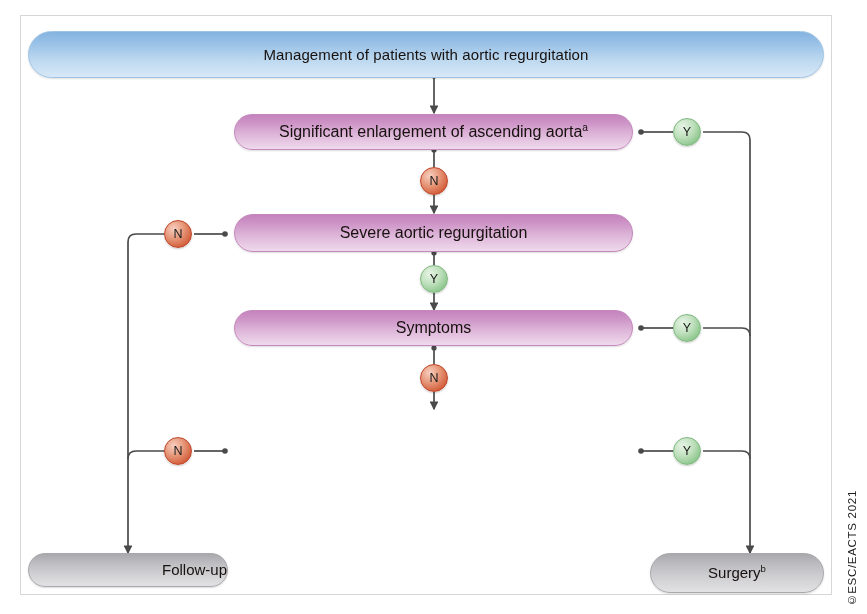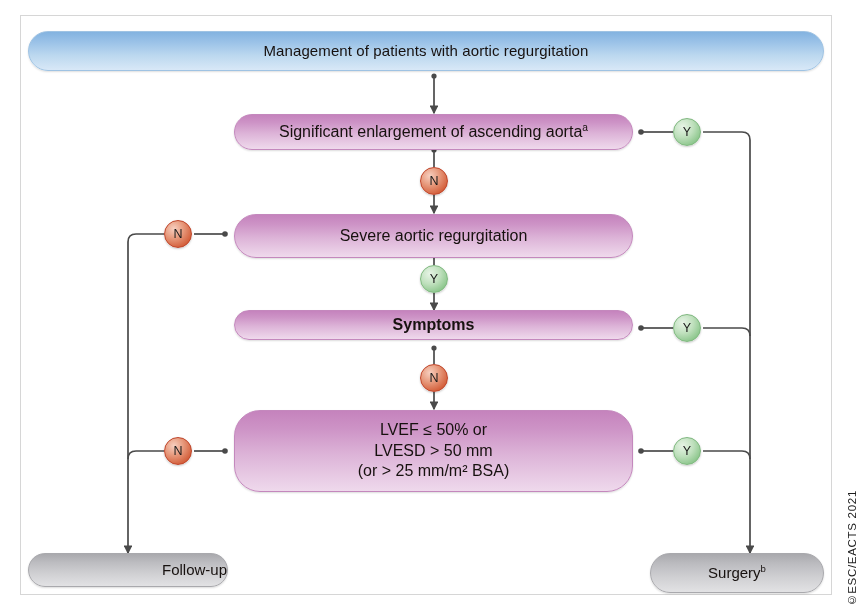--- a/index.html
+++ b/index.html
@@ -176,43 +176,36 @@
       <circle cx="225" cy="451" r="2.8" fill="#4a4a4a" stroke="none"></circle>
       <line x1="225" y1="451" x2="194" y2="451"></line>
       <path d="M 164 451 L 136 451 Q 128 451 128 459"></path>
 
       <circle cx="641" cy="451" r="2.8" fill="#4a4a4a" stroke="none"></circle>
       <line x1="641" y1="451" x2="673" y2="451"></line>
       <path d="M 703 451 L 742 451 Q 750 451 750 459"></path>
     </g>
   </svg>
 
-  <div class="node node-title" style="left:28px; top:31px; width:796px; height:40px;">
+  <div class="node node-title" style="left:28px; top:31px; width:796px; height:47px;">
     <span>Management of patients with aortic regurgitation</span>
   </div>
 
   <div class="node node-decision" style="left:234px; top:114px; width:399px; height:36px;">
     <span><span>Significant enlargement of ascending aorta</span><sup>a</sup></span>
   </div>
 
-  <div class="node node-decision" style="left:234px; top:214px; width:399px; height:44px;justify-content:center;">
+  <div class="node node-decision" style="left:234px; top:214px; width:399px; height:38px;justify-content:center;">
     <span>Severe aortic regurgitation</span>
   </div>
 
-  <div class="node node-decision" style="left:234px; top:310px; width:399px; height:30px;font-weight:bold;">
+  <div class="node node-decision" style="left:234px; top:310px; width:399px; height:36px;">
     <span>Symptoms</span>
   </div>
 
-  <div class="node node-decision" style="left:234px; top:410px; width:399px; height:82px; border-radius:26px;">
-    <span class="multiline">
-      <span>LVEF ≤ 50% or</span>
-      <span>LVESD &gt; 50 mm</span>
-      <span>(or &gt; 25 mm/m² BSA)</span>
-    </span>
-  </div>
 
   <div class="node node-outcome" style="left:28px; top:553px; width:200px; height:34px;justify-content:flex-end;">
     <span>Follow-up</span>
   </div>
 
   <div class="node node-outcome" style="left:650px; top:553px; width:174px; height:40px;">
     <span><span>Surgery</span><sup>b</sup></span>
   </div>
 
   <div class="badge badge-y" style="left:673px; top:118px;">

